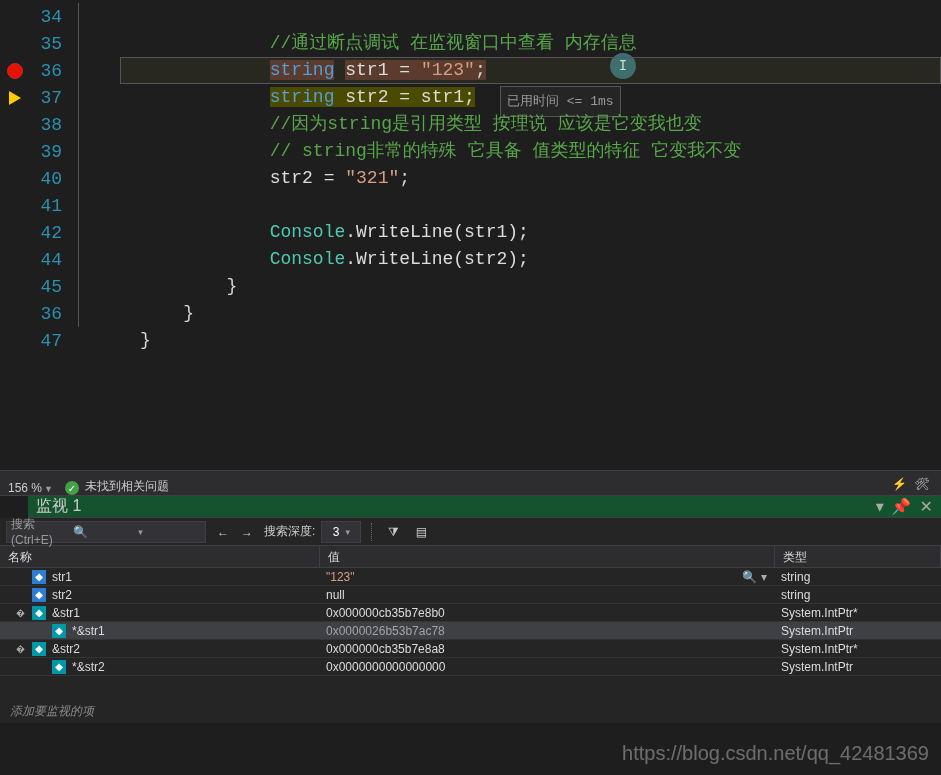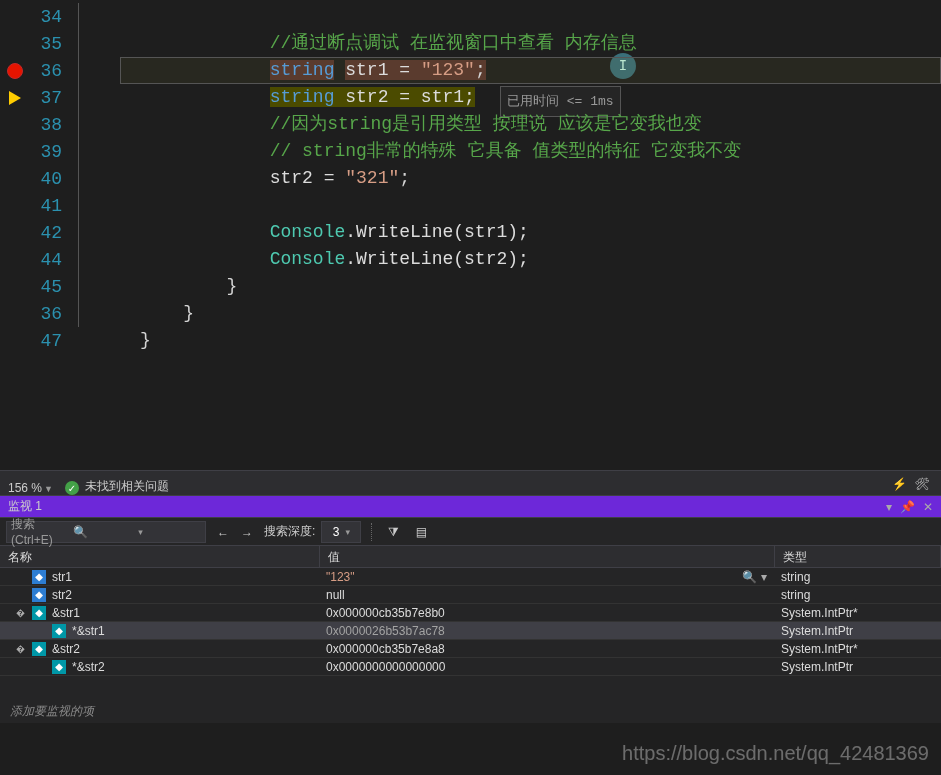--- a/index.html
+++ b/index.html
@@ -135,29 +135,30 @@
 .drop-arrow { font-size:9px; margin-left:2px; color:#999;}
 .status-ok {
   width: 14px; height:14px;
   border-radius:50%;
   background:#43a047;
   display:inline-flex; align-items:center;justify-content:center;
   color:#fff;font-size:10px;margin-right:6px;
 }
 .panel-title {
   height: 22px;
-  background: #6d28d9;
+  background: #14532d;
   color: #ccc;
-  font-size: 12px;
+  font-size: 16px;
   font-family: 'Microsoft YaHei', sans-serif;
   padding: 3px 8px;
   display:flex;
   justify-content:space-between;
   align-items:center;
   border-bottom:1px solid #3f3f46;
+  margin-left:28px;
 }
 .panel-title-icons { display:flex; gap:8px; color:#aaa;}
 .panel-toolbar {
   height: 28px;
   background: #252526;
   display: flex;
   align-items: center;
   padding: 0 6px;
   gap: 6px;
   font-size: 12px;

